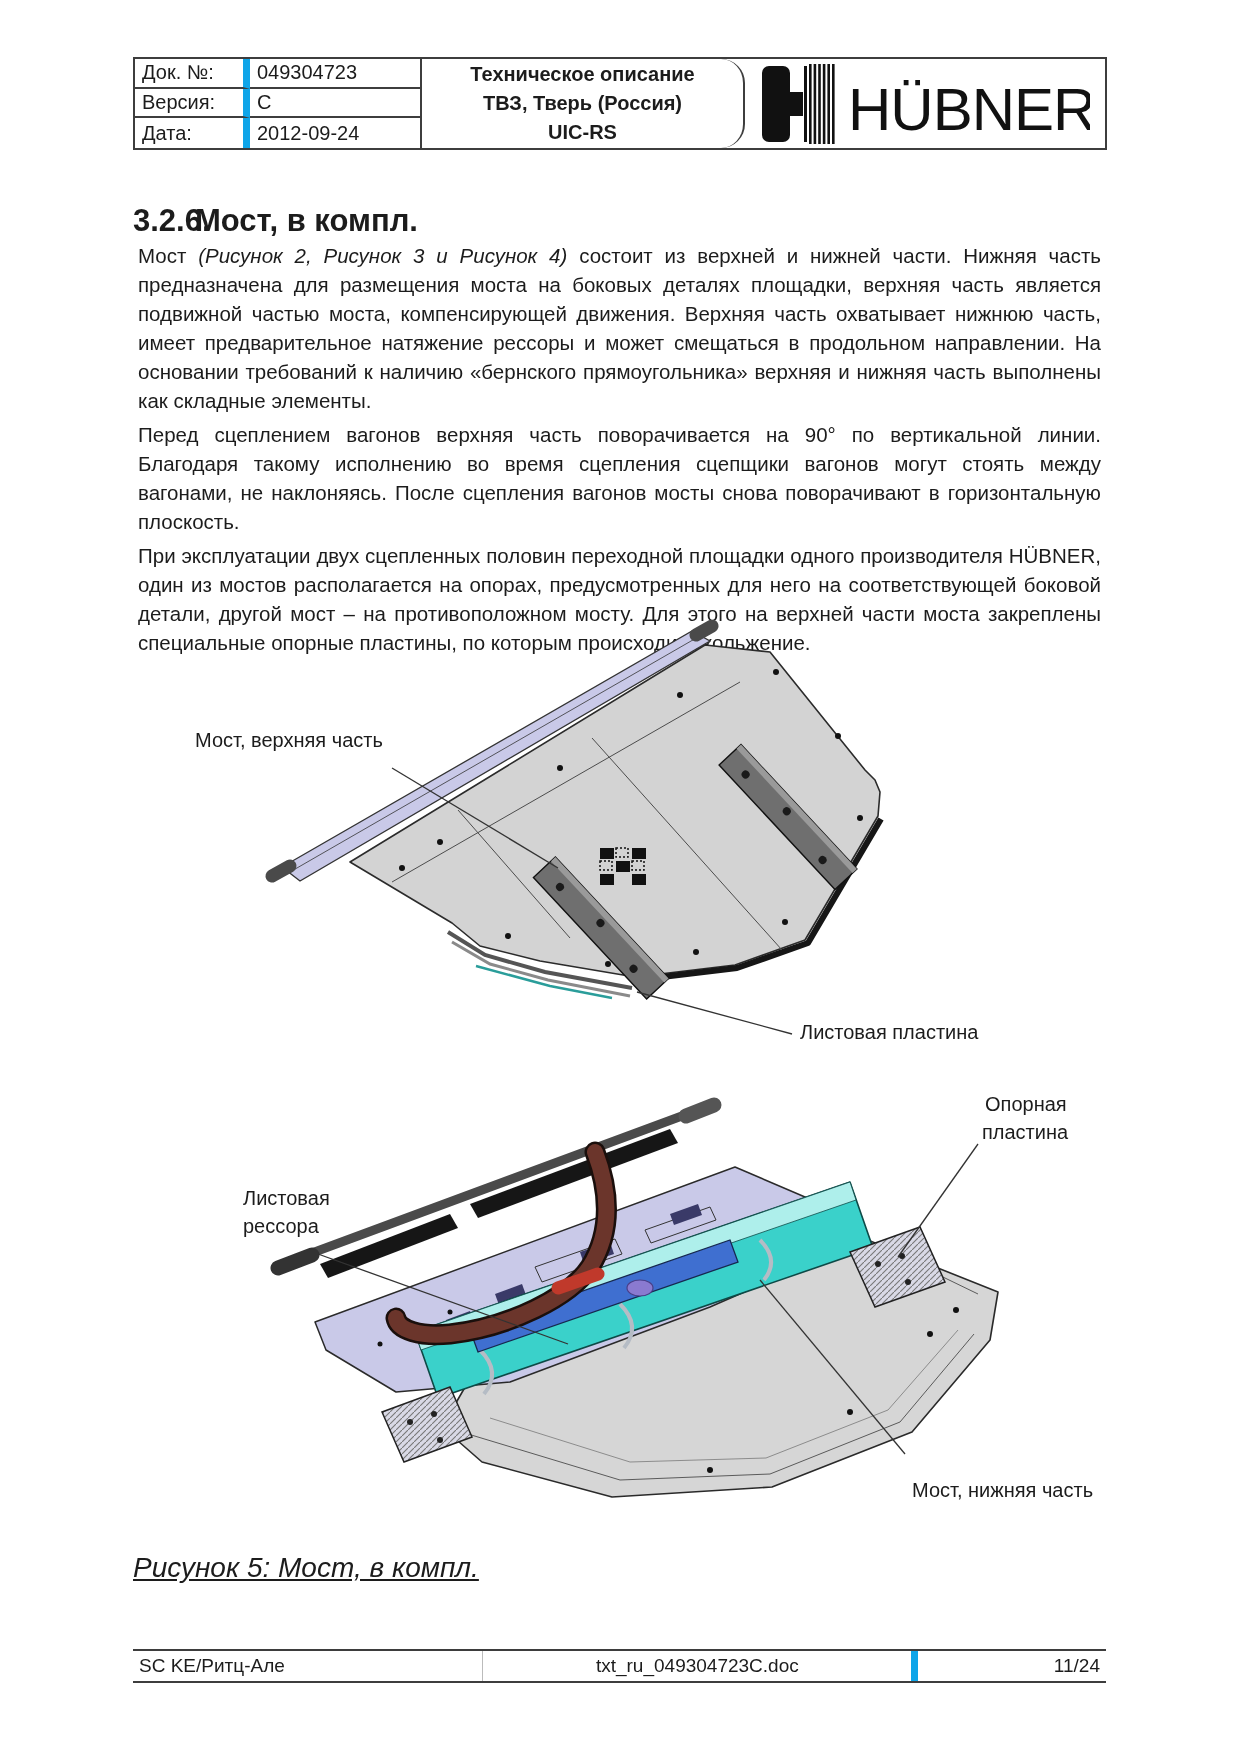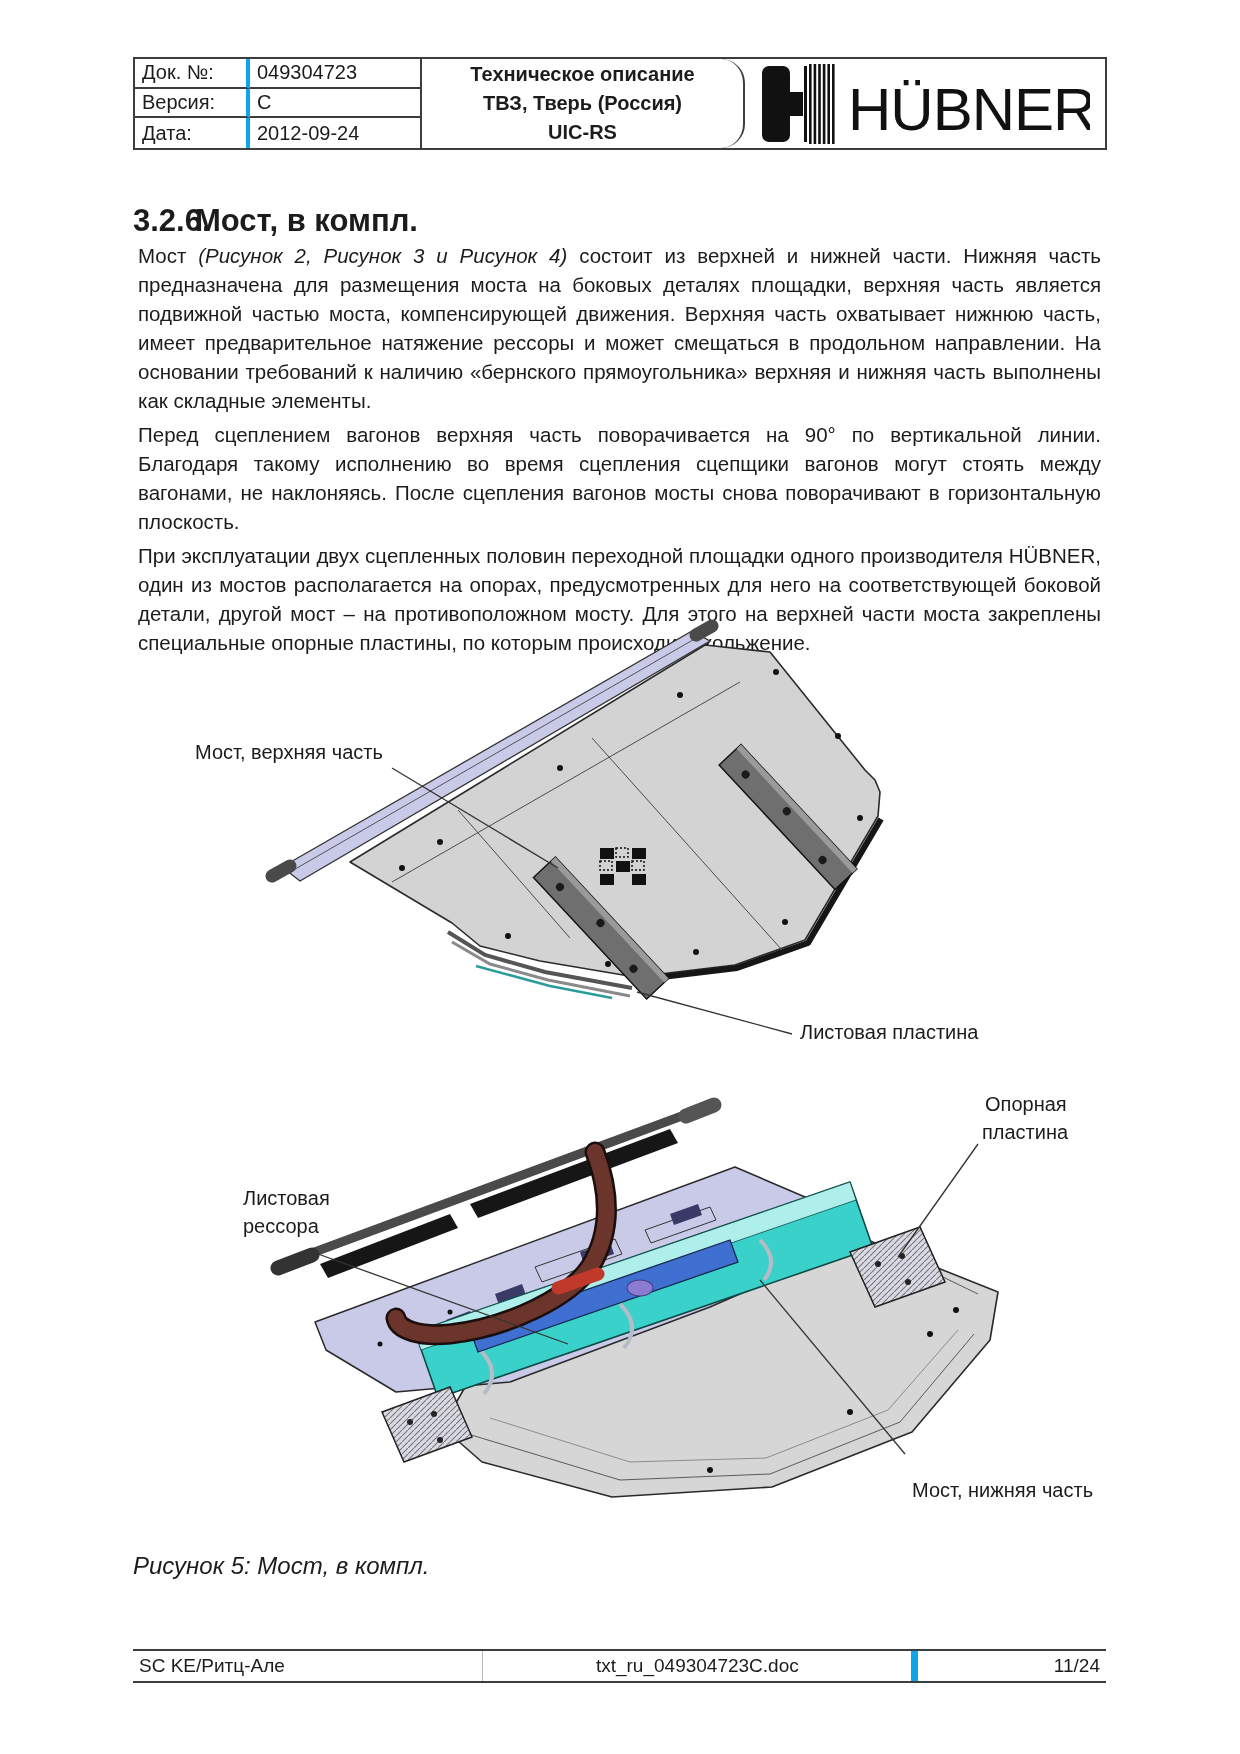--- a/index.html
+++ b/index.html
@@ -6,40 +6,40 @@
   .page {
     position:relative; width:1240px; height:1754px; margin:0 auto;
     background:#ffffff; overflow:hidden;
     font-family:"Liberation Sans", sans-serif; color:#1c1c1c;
   }
   
   .hdr { position:absolute; left:133px; top:57px; width:974px; height:93px;
          display:flex; border:2px solid #3d3d3d; box-sizing:border-box; }
   .hdr-doc { width:287px; display:grid; grid-template-columns:115px 170px;
              grid-template-rows:1fr 1fr 1fr; border-right:2px solid #3d3d3d; box-sizing:border-box; }
-  .hdr-doc .cell { border-bottom:2px solid #3d3d3d; border-right:4px solid #0ea5e9;
+  .hdr-doc .cell { border-bottom:2px solid #3d3d3d; border-right:7px solid #0ea5e9;
                    display:flex; align-items:center; padding-left:7px;
                    font-size:20px; box-sizing:border-box; white-space:nowrap; }
   .hdr-doc .cell.last-col { border-right:none; }
   .hdr-doc .cell.last-row { border-bottom:none; }
   .hdr-center { width:323px; display:flex; flex-direction:column; justify-content:center;
                 align-items:center; text-align:center; font-weight:bold; font-size:20px;
                 line-height:29px; border-right:2px solid #3d3d3d; box-sizing:border-box;border-radius:24px; }
   .hdr-logo { flex:1; display:flex; align-items:center; justify-content:center; }
   
   .sec-head { position:absolute; left:133px; top:203px; font-size:31px; font-weight:bold; }
   .sec-head .num { display:inline-block; width:62px; }
   .bodytext { position:absolute; left:133px; top:236px; width:973px;
               font-size:20.5px; line-height:29px; text-align:justify; }
   .bodytext p { margin:5px; }
   
   .fig { position:absolute; }
   .fig svg { position:absolute; left:0; top:0; }
   .fig-label { position:absolute; font-size:20px; line-height:28px; white-space:nowrap; }
-  .caption { position:absolute; left:133px; top:1552px; font-size:24px; font-style:italic; }
+  .caption { position:absolute; left:133px; top:1552px; font-size:28px; font-style:italic;text-decoration:underline; }
   
   .footer { position:absolute; left:133px; top:1649px; width:973px; height:34px;
             border-top:2px solid #3d3d3d; border-bottom:2px solid #3d3d3d;
             box-sizing:border-box; display:flex; align-items:center; font-size:19px; }
   .footer .f-left   { width:36%; padding-left:6px;  box-sizing:border-box; border-right:1px solid #bbbbbb; height:100%; display:flex; align-items:center; }
   .footer .f-center { width:44%; text-align:left; border-right:7px solid #0ea5e9; height:100%; display:flex; align-items:center; justify-content:center; }
   .footer .f-right  { flex:1; text-align:right; padding-right:6px; display:flex; align-items:center; justify-content:flex-end; }
 </style>
 </head>
 <body>
@@ -153,21 +153,21 @@
         <circle cx="300" cy="222" r="3"></circle>
           <circle cx="420" cy="148" r="3"></circle>
           <circle cx="540" cy="75" r="3"></circle>
       </g>
 
       <g stroke="#333" stroke-width="1.3">
         <line x1="252" y1="148" x2="418" y2="248"></line>
         <line x1="652" y1="414" x2="497" y2="372"></line>
       </g>
     </svg>
-    <div class="fig-label" style="left:55px; top:118px;">Мост, верхняя часть</div>
+    <div class="fig-label" style="left:55px; top:106px;">Мост, верхняя часть</div>
     <div class="fig-label" style="left:660px; top:398px;">Листовая пластина</div>
   </div>
 
   <div class="fig" style="left:150px; top:1082px; width:960px; height:465px;">
     <svg width="960" height="465" viewBox="0 0 960 465">
       <defs>
         <pattern id="hatch" patternUnits="userSpaceOnUse" width="6" height="6">
           <rect width="6" height="6" fill="#d9d9e6"></rect>
           <path d="M0,6 L6,0" stroke="#777" stroke-width="1.1"></path>
         </pattern>

